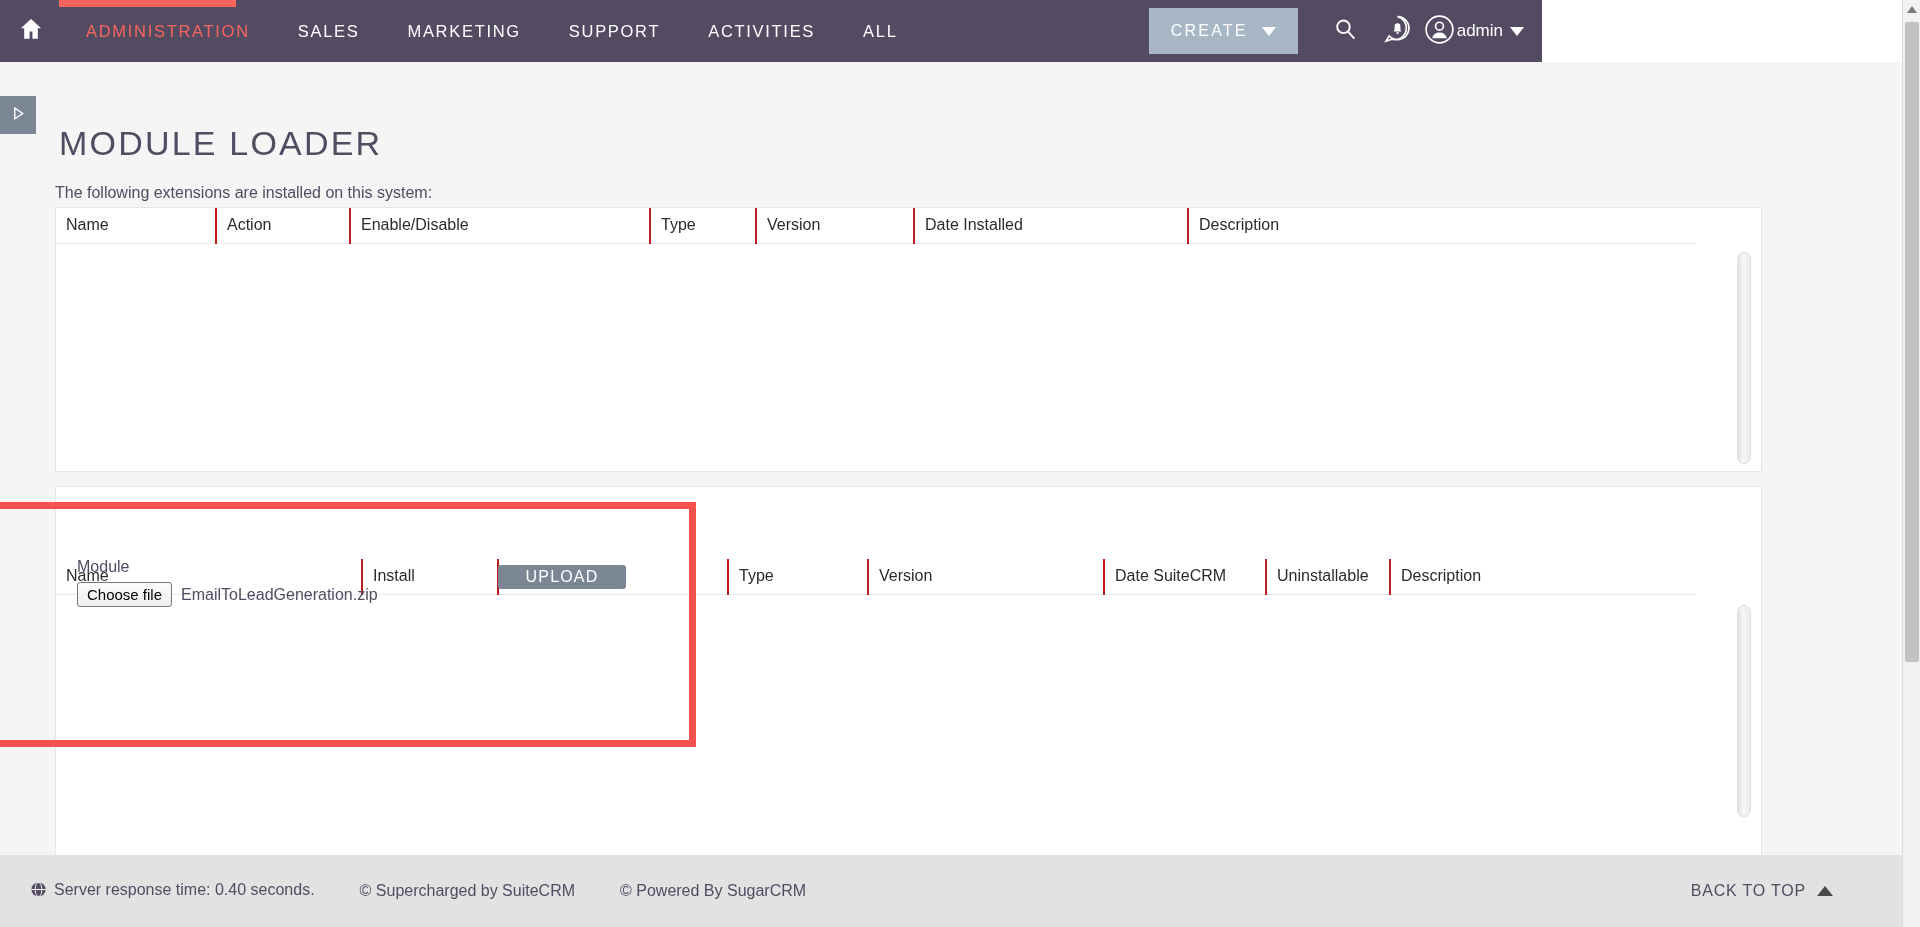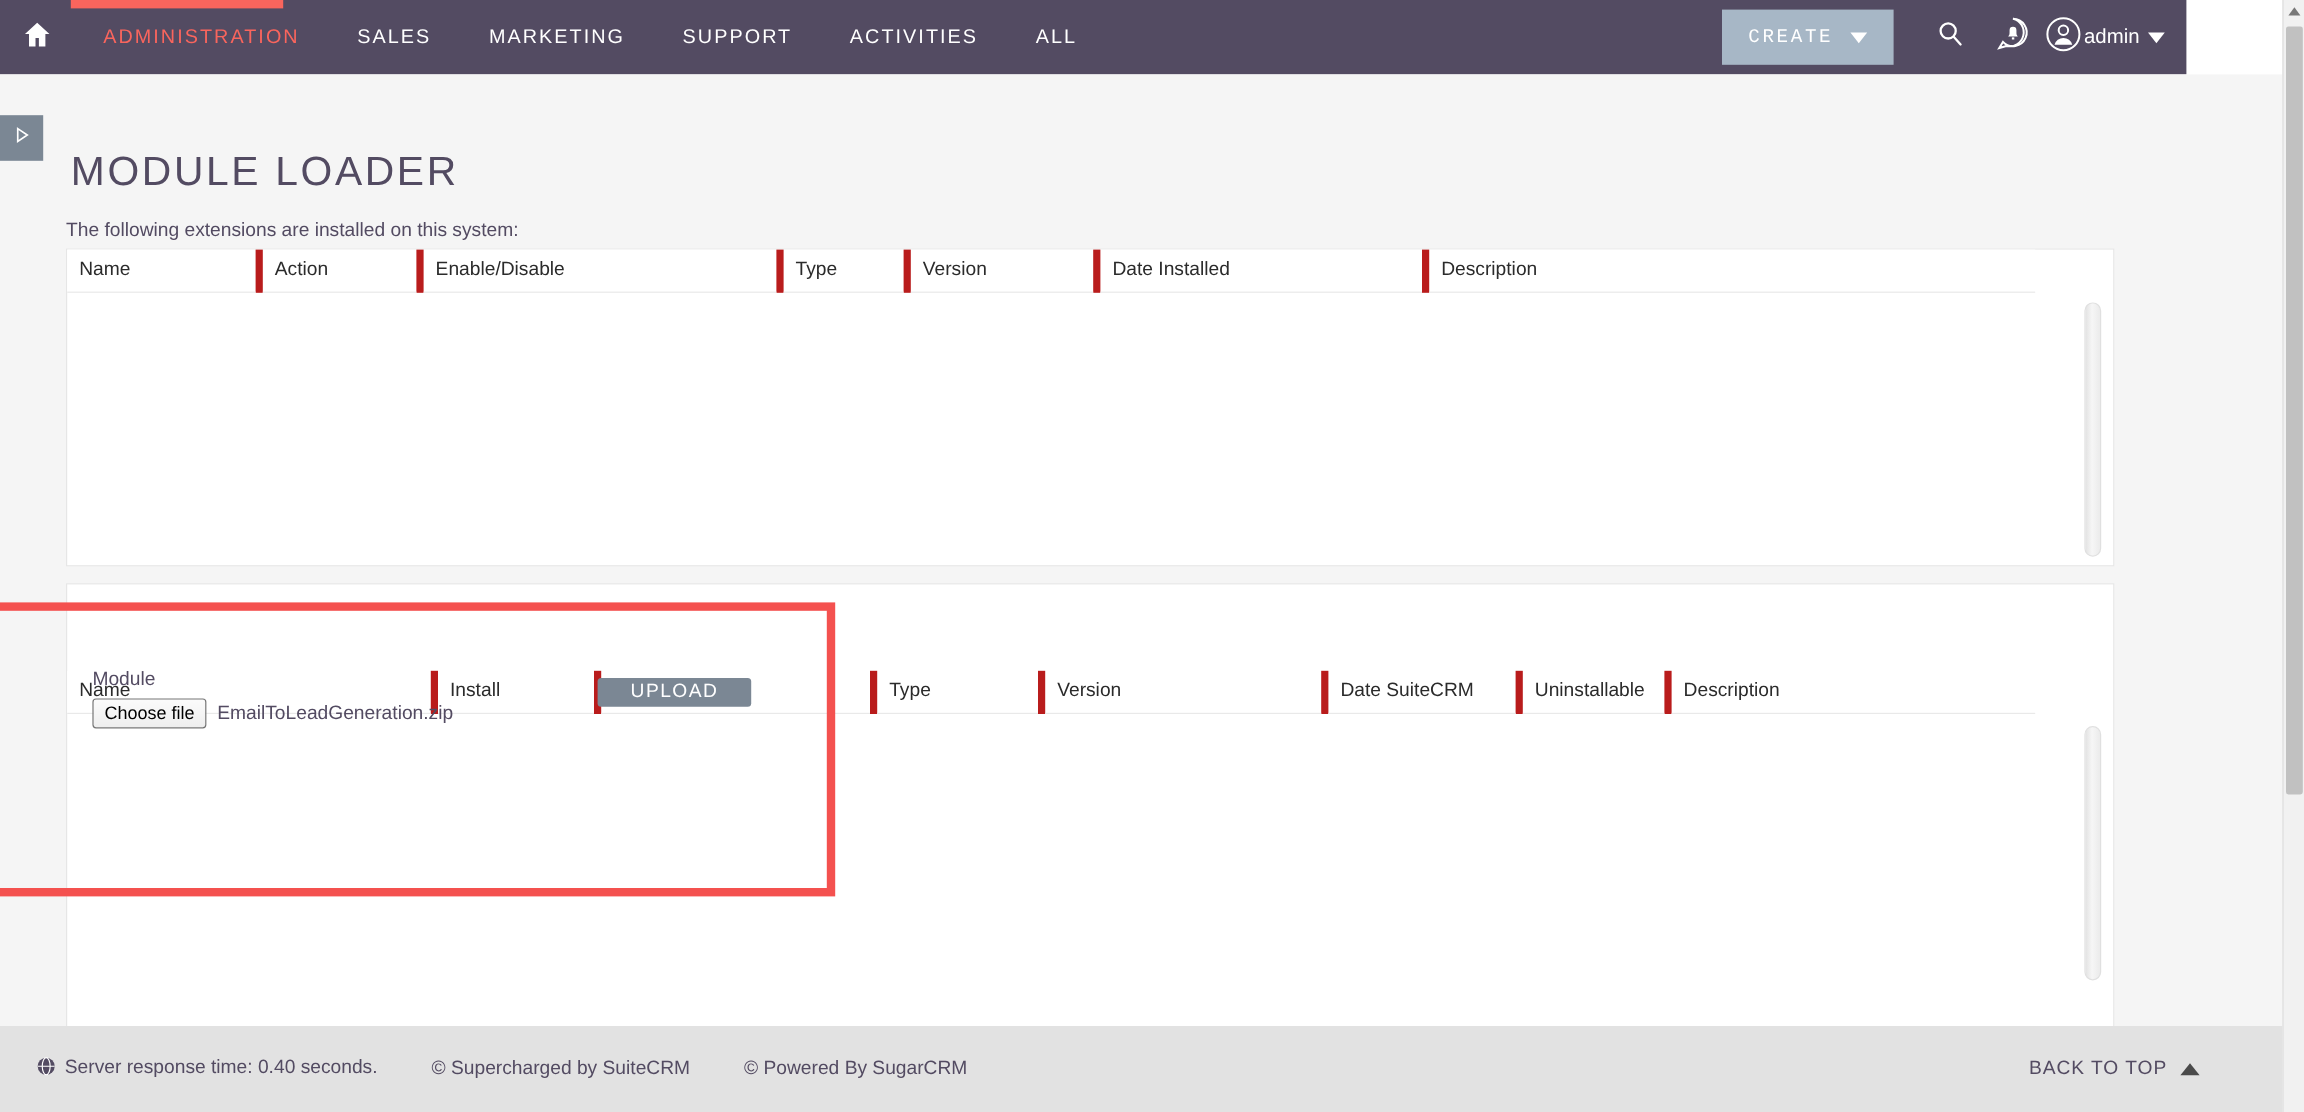--- a/index.html
+++ b/index.html
@@ -9,21 +9,21 @@
     width: 1920px; height: 927px;
     overflow: hidden;
     font-family: "Liberation Sans", sans-serif;
     background: #ffffff;
   }
 
   
   .navbar {
     position: absolute;
     top: 0; left: 0;
-    width: 1822px; height: 62px;
+    width: 1542px; height: 62px;
     background: #534b62;
     display: flex;
     align-items: center;
   }
   .active-tab-indicator {
     position: absolute;
     top: 0; left: 59px;
     width: 177px; height: 7px;
     background: #f9655d;
   }
@@ -59,21 +59,21 @@
     gap: 0px;
   }
   .create-btn {
     background: #a7b7c6;
     color: #ffffff;
     border: none;
     height: 46px;
     padding: 0 22px;
     font-size: 16px;
     letter-spacing: 2.2px;
-    font-family: Liberation Mono, monospace;
+    font-family: Liberation Sans, sans-serif;
     display: flex;
     align-items: center;
     gap: 14px;
     cursor: pointer;
     margin-right: 22px;
   }
   .caret-down {
     width: 0; height: 0;
     border-left: 7px solid transparent;
     border-right: 7px solid transparent;
@@ -175,21 +175,21 @@
     width: 1640px;
     border-collapse: collapse;
     table-layout: fixed;
     font-size: 16px;
     color: #333333;
   }
   table.ml-table th {
     text-align: left;
     font-weight: normal;
     padding: 8px 0 9px 10px;
-    border-right: 6px solid #b91c1c;
+    border-right: 2px solid #b91c1c;
     border-bottom: 1px solid #e9e9e9;
     color: #2b2b2b;
     background: #ffffff;
     white-space: nowrap;
   }
   table.ml-table th:last-child { border-right: none; }
 
   
   .v-scroll {
     position: absolute;

